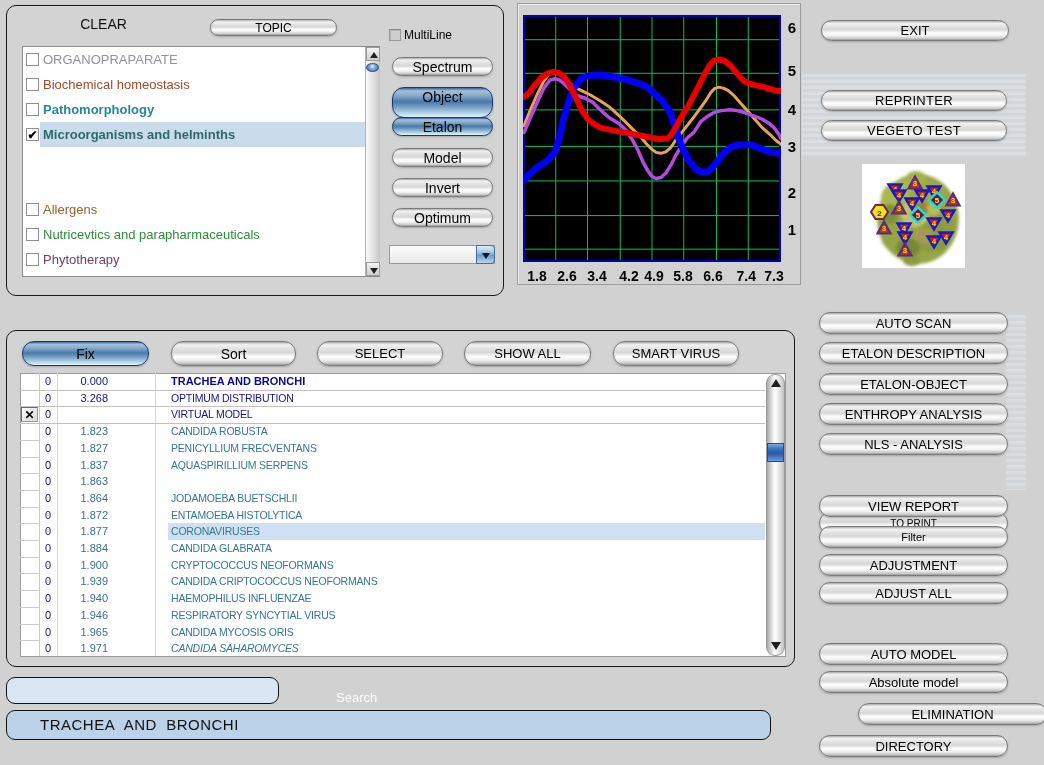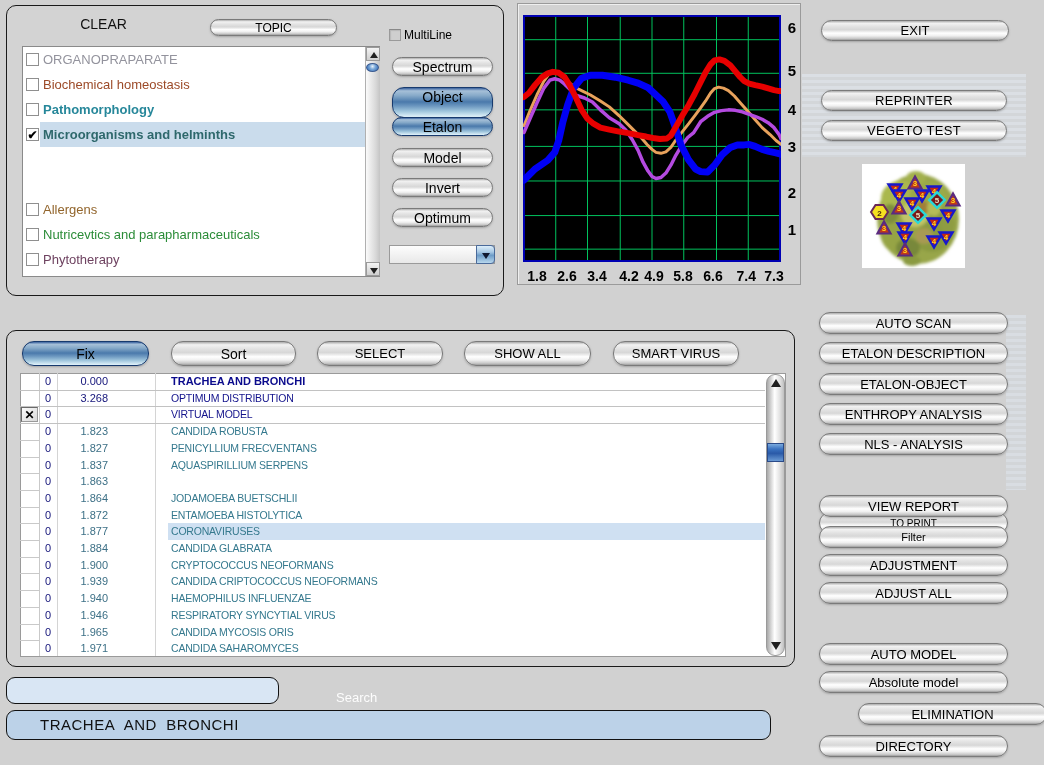--- a/index.html
+++ b/index.html
@@ -318,21 +318,21 @@
       <span class="tname" style="font-weight:normal; color:#35798e;">RESPIRATORY SYNCYTIAL VIRUS</span>
     </div>
   <div class="trow" style="top:250.5px;">
       <span class="t0">0</span>
       <span class="tn" style="color:#3d7086;">1.965</span>
       <span class="tname" style="font-weight:normal; color:#35798e;">CANDIDA MYCOSIS ORIS</span>
     </div>
   <div class="trow" style="top:267.2px;">
       <span class="t0">0</span>
       <span class="tn" style="color:#3d7086;">1.971</span>
-      <span class="tname" style="font-weight:normal; color:#35798e;">CANDIDA SAHAROMYCES</span>
+      <span class="tname" style="font-weight:normal; color:#35798e;font-style:italic;">CANDIDA SAHAROMYCES</span>
     </div>
 </div>
 
 <div class="abs" style="left:20px; top:373px; width:20px; height:283px; overflow:hidden;">
 </div>
 
 <div class="abs" style="left:766px; top:374px; width:19px; height:282px; border:1px solid #9a9a9a; border-radius:9px; background:linear-gradient(to right,#a8a8a8 0%,#ffffff 45%,#e2e2e2 75%,#c0c0c0 100%);"></div>
 <div class="abs" style="left:771px; top:379px;">
     <span class="tri-up" style="border-left-width:5px; border-right-width:5px; border-bottom-width:8px;"></span>
   </div>

